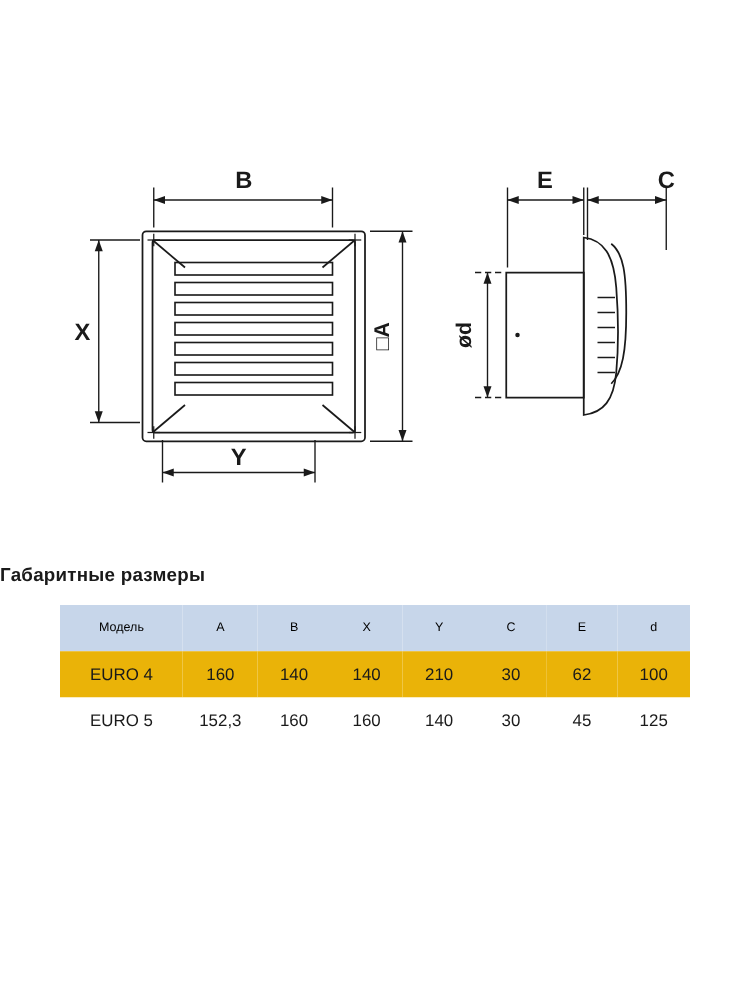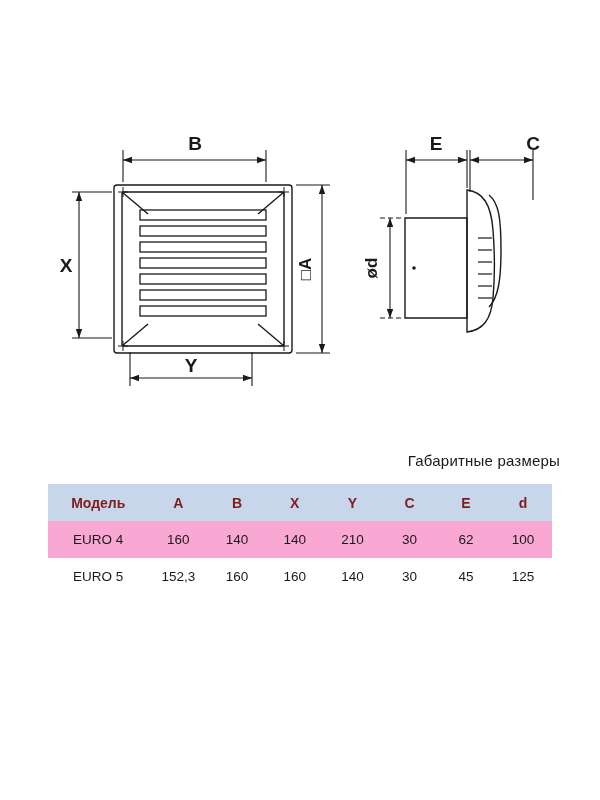--- a/index.html
+++ b/index.html
@@ -25,48 +25,48 @@
     left: 0;
     top: 0;
     width: 600px;
     height: 440px;
   }
   .table-title {
     position: absolute;
     left: 0;
     top: 452px;
     width: 560px;
-    text-align: right;
+    text-align: left;
     font-size: 15px;
-    font-weight: normal;
+    font-weight: bold;
     letter-spacing: 0.2px;
   }
   table.dims {
     position: absolute;
     left: 48px;
     top: 484px;
     width: 504px;
     border-collapse: collapse;
     font-size: 13.5px;
   }
   table.dims th, table.dims td {
     text-align: center;
     padding: 0;
     height: 37px;
     font-weight: normal;
     border: none;
   }
   table.dims thead th {
     background: #c7d6ea;
-    font-weight: bold;
-    font-size: 14px;
-    color: #7f1d1d;
+    font-weight: normal;
+    font-size: 10px;
+    color: #000000;
   }
   table.dims tbody tr.odd td {
-    background: #f9a8d4;
+    background: #eab308;
   }
   table.dims tbody tr.even td {
     background: #ffffff;
     margin-top: 31px;
   }
   table.dims td.model, table.dims th.model {
     width: 110px;
   }
   table.dims td.model {
     font-size: 13.5px;

